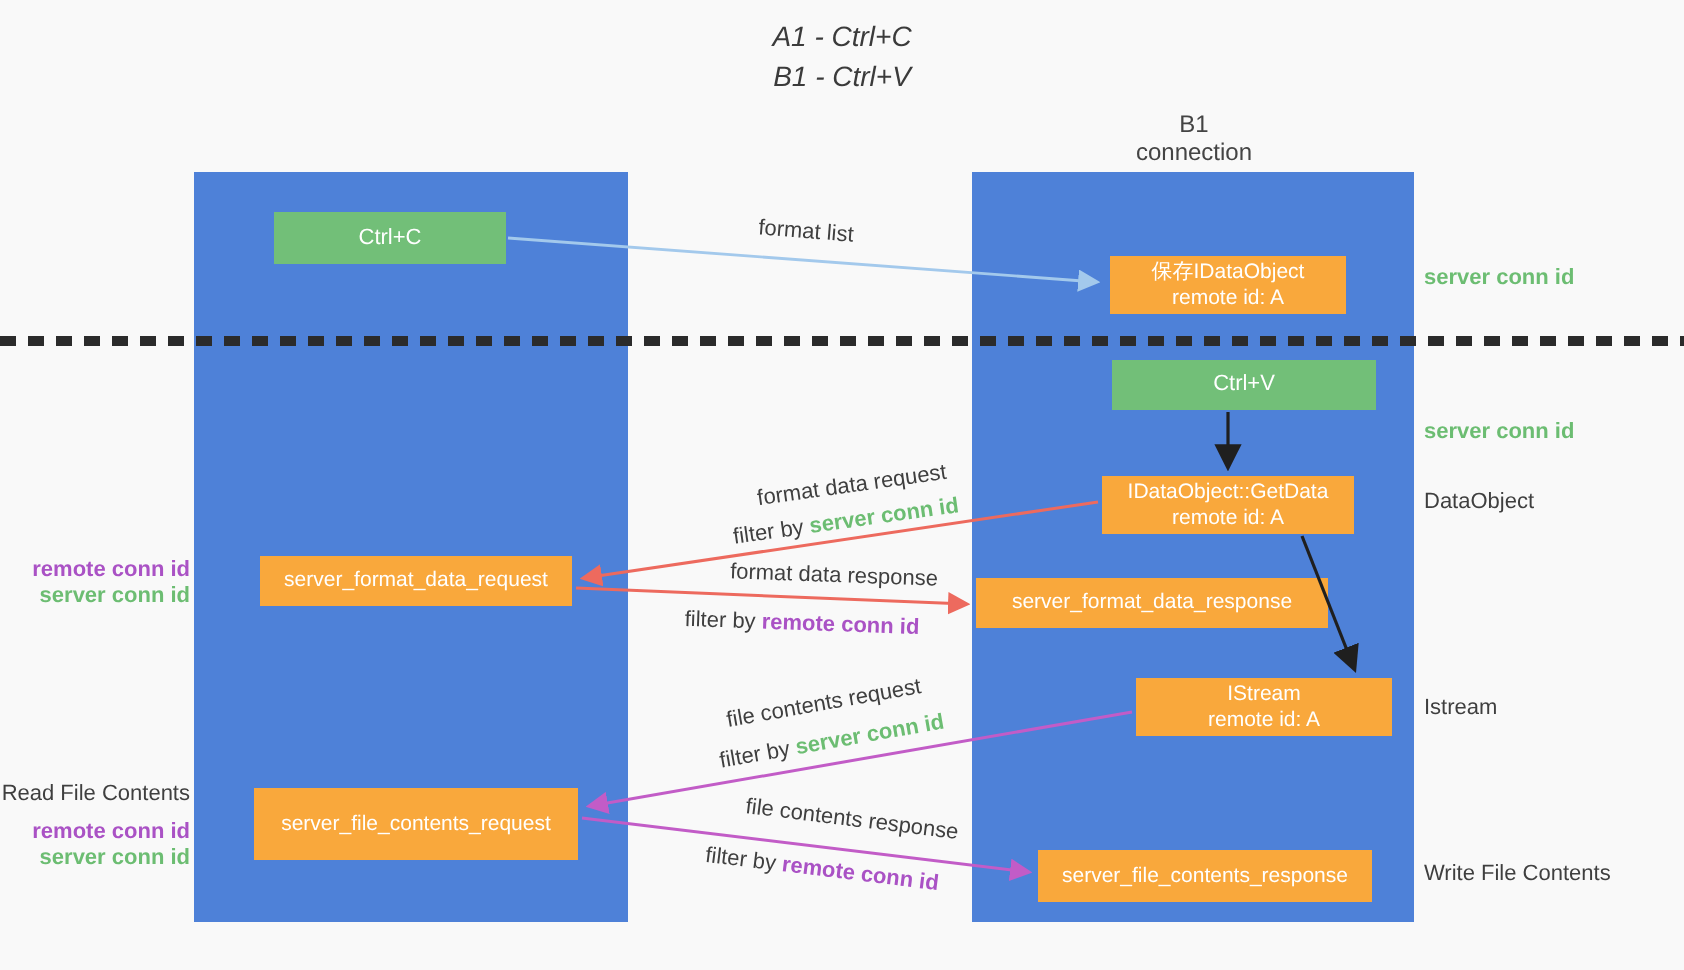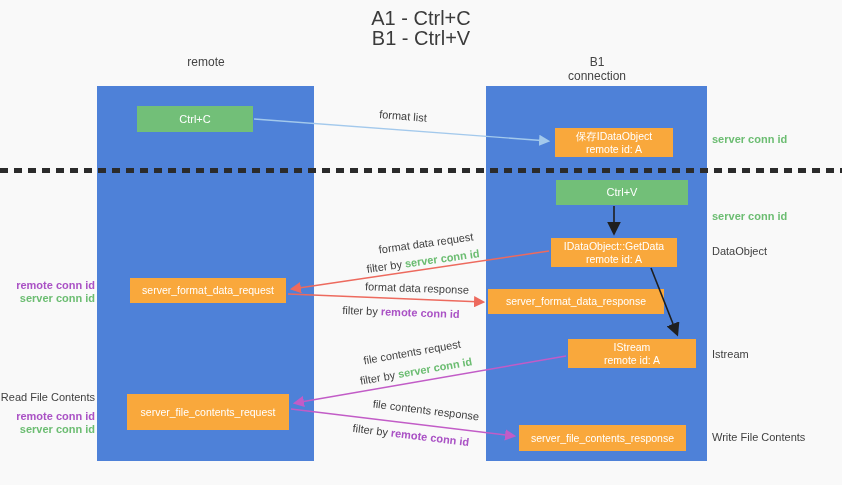--- a/index.html
+++ b/index.html
@@ -6,21 +6,21 @@
   body{
     width:842px;height:485px;position:relative;overflow:hidden;
     background:#f9f9f9;
     font-family:"Liberation Sans", sans-serif;
     color:#3f3f3f;
   }
   .abs{position:absolute;}
   
   .title{
     top:8px;left:0;width:842px;text-align:center;
-    font-size:20px;line-height:20px;color:#3b3b3b;
+    font-size:14px;line-height:20px;color:#3b3b3b;font-style:italic;
   }
   
   .ll-head{width:220px;text-align:center;font-size:12px;line-height:14px;color:#444;}
   .ll-head-a1{top:55px;left:96px;}
   .ll-head-b1{top:55px;left:487px;}
   
   .column{background:#4e81d8;top:86px;height:375px;}
   .column-a1{left:97px;width:217px;}
   .column-b1{left:486px;width:221px;}
   
@@ -61,21 +61,20 @@
 </style>
 </head>
 <body>
 
 <div class="abs title">
   <div>A1 - Ctrl+C</div>
   <div>B1 - Ctrl+V</div>
 </div>
 
 <div class="abs ll-head ll-head-a1">
-  <div>remote</div>
 </div>
 <div class="abs ll-head ll-head-b1">
   <div>B1</div>
   <div>connection</div>
 </div>
 
 <div class="abs column column-a1"></div>
 <div class="abs column column-b1"></div>
 
 <div class="abs divider"></div>

